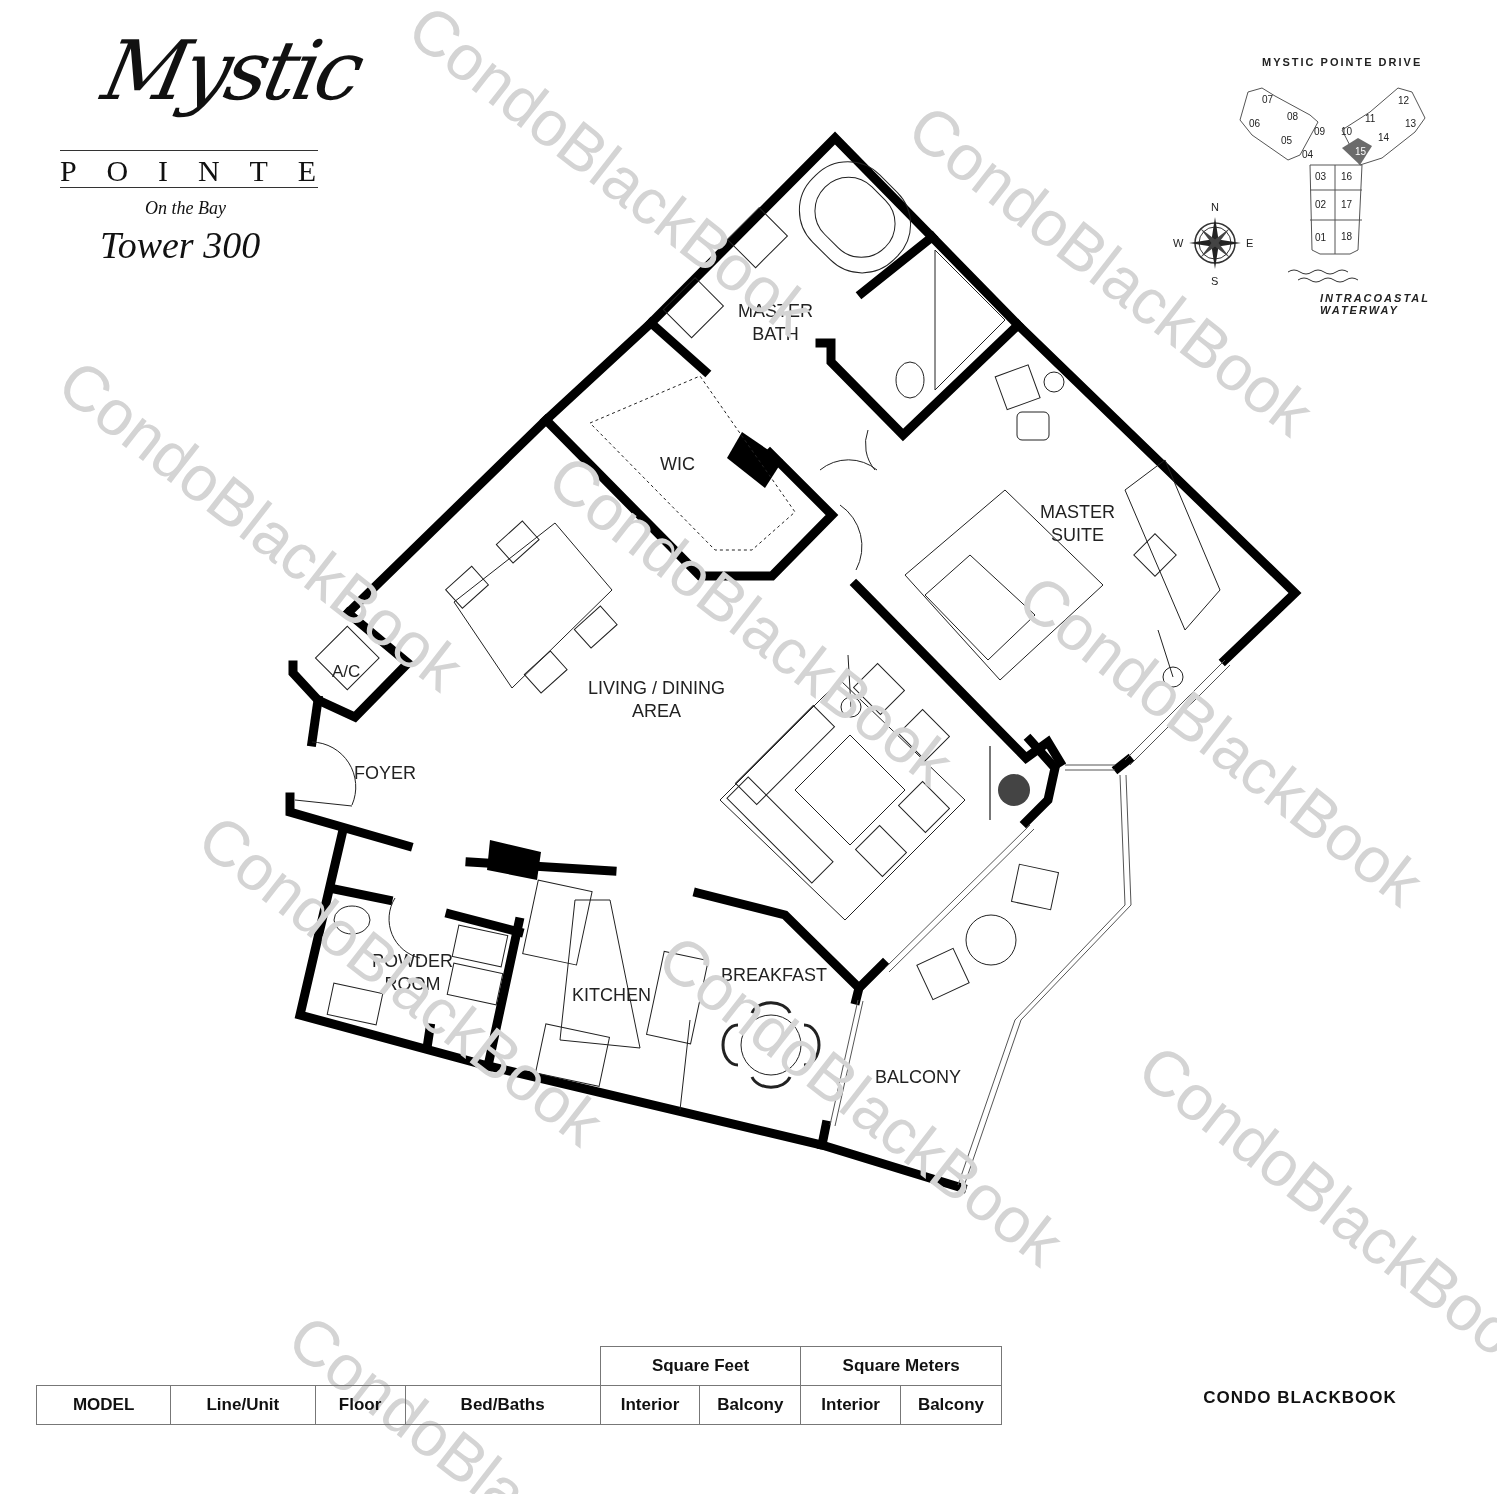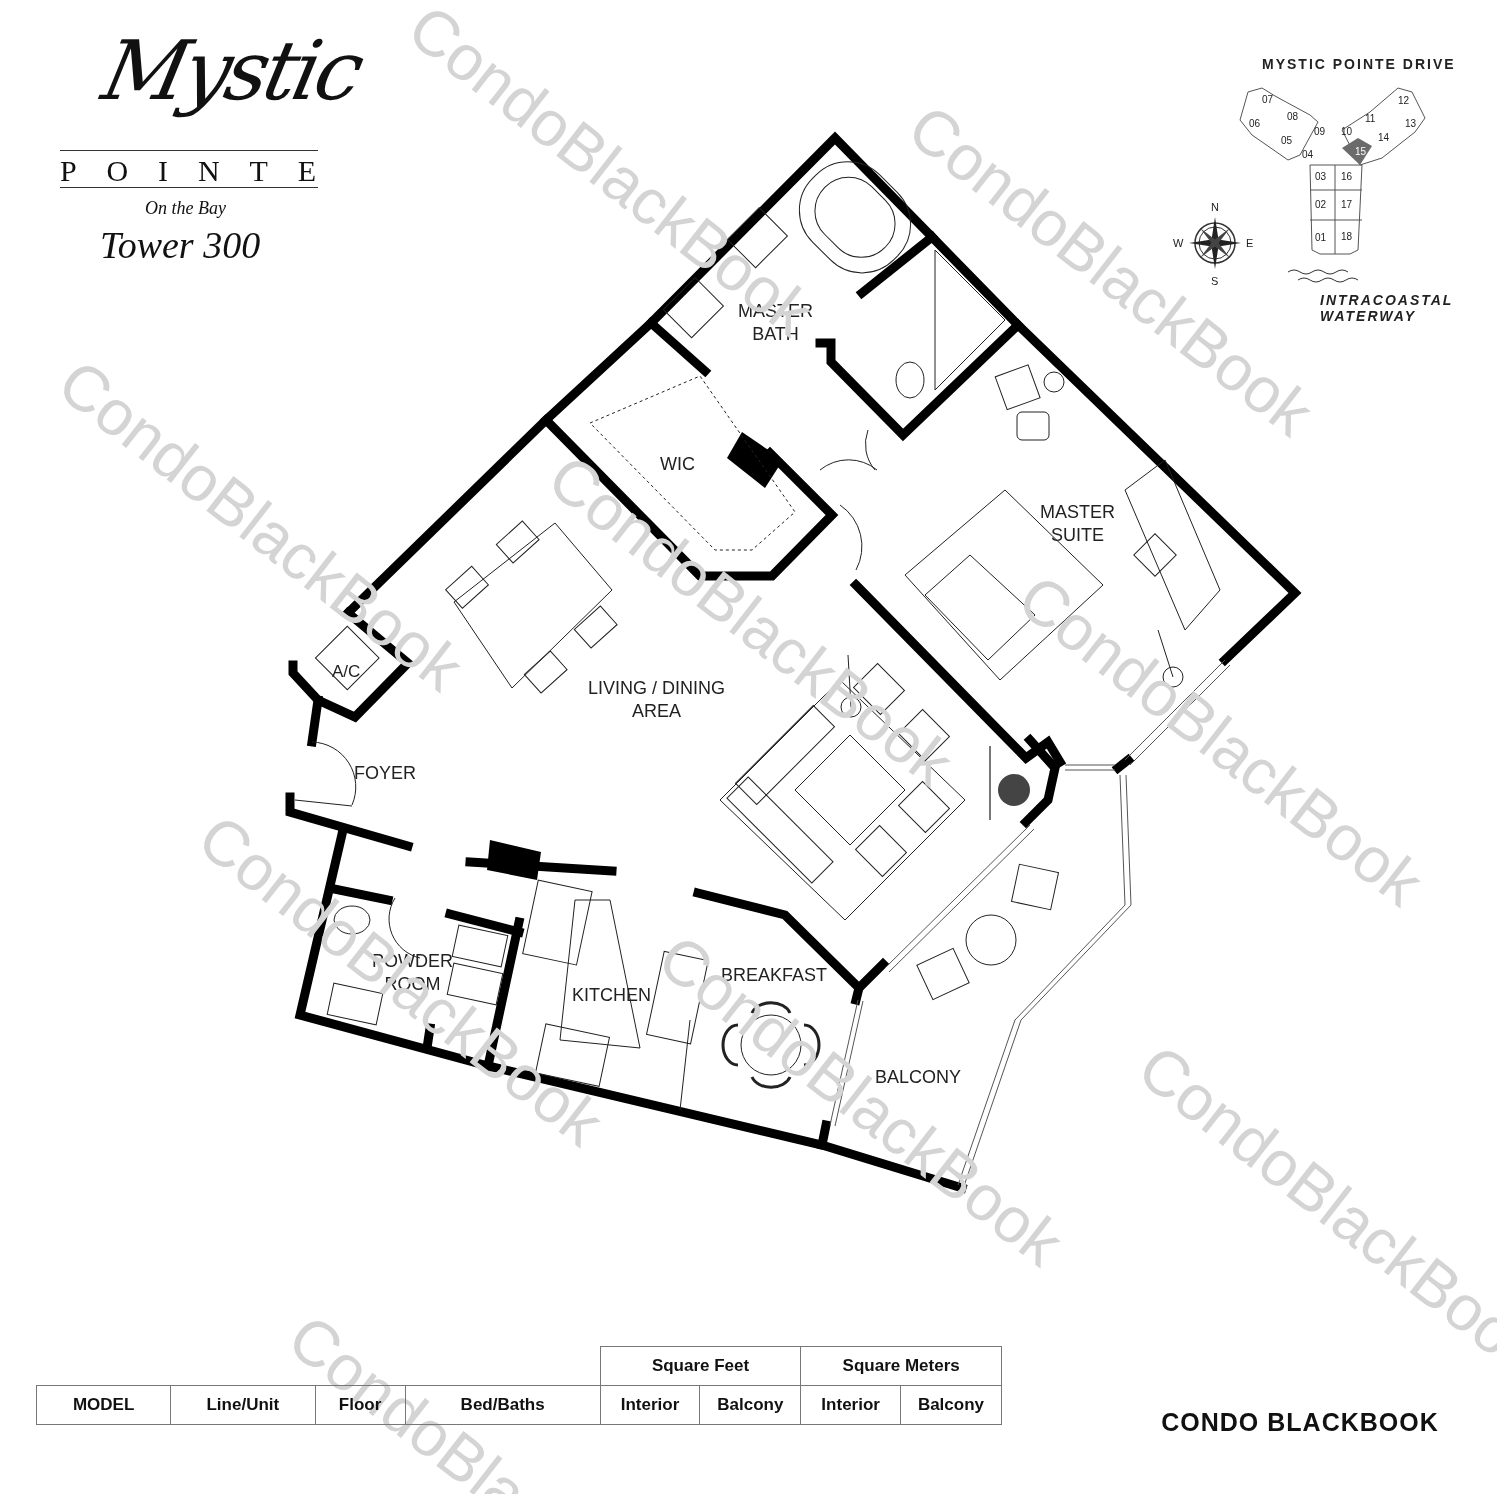--- a/index.html
+++ b/index.html
@@ -4,27 +4,27 @@
 <style>
   html,body{margin:0;padding:0;background:#ffffff;}
   body{width:1497px;height:1494px;position:relative;overflow:hidden;font-family:"Liberation Sans","DejaVu Sans",sans-serif;color:#111;}
   .layer{position:absolute;left:0;top:0;}
   .logo{position:absolute;left:50px;top:30px;width:280px;height:240px;}
   .logo-script{position:absolute;left:55px;top:0px;font-family:"DejaVu Serif",serif;font-style:italic;font-size:82px;letter-spacing:-4px;transform:skewX(-12deg);color:#111;line-height:1;}
   .logo-rule{position:absolute;left:10px;width:258px;height:1px;background:#333;}
   .logo-pointe{position:absolute;left:10px;top:124px;width:258px;display:flex;justify-content:space-between;font-family:"Liberation Serif",serif;font-size:30px;letter-spacing:2px;}
   .logo-onbay{position:absolute;left:95px;top:168px;font-family:"Liberation Serif",serif;font-style:italic;font-size:18px;}
   .logo-tower{position:absolute;left:50px;top:193px;font-family:"Liberation Serif",serif;font-style:italic;font-size:38px;text-align:right;}
-  .keyplan-label{position:absolute;font-size:14px;letter-spacing:2px;font-weight:bold;color:#222;}
+  .keyplan-label{position:absolute;font-size:11px;letter-spacing:2px;font-weight:bold;color:#222;}
   .room-label{position:absolute;font-size:18px;text-align:center;line-height:23px;color:#222;white-space:pre;}
   .wm{position:absolute;font-size:64px;color:#d4d4d4;transform:rotate(38deg);transform-origin:left top;white-space:nowrap;pointer-events:none;}
   table.spec{position:absolute;border-collapse:collapse;font-size:18px;}
   table.spec td{border:1px solid #777;text-align:center;height:38px;padding:0;}
   table.spec td.hd{font-weight:bold;font-size:17px;}
-  .brand{position:absolute;left:1120px;top:1383px;width:360px;text-align:center;font-weight:bold;font-size:25px;letter-spacing:1px;line-height:30px;margin-top:24px;}
+  .brand{position:absolute;left:1120px;top:1383px;width:360px;text-align:center;font-weight:bold;font-size:17px;letter-spacing:1px;line-height:30px;}
 </style>
 </head>
 <body>
 
 <div class="logo">
   <div class="logo-script">Mystic</div>
   <div class="logo-rule" style="top:120px"></div>
   <div class="logo-pointe">
     <span>P</span>
     <span>O</span>

